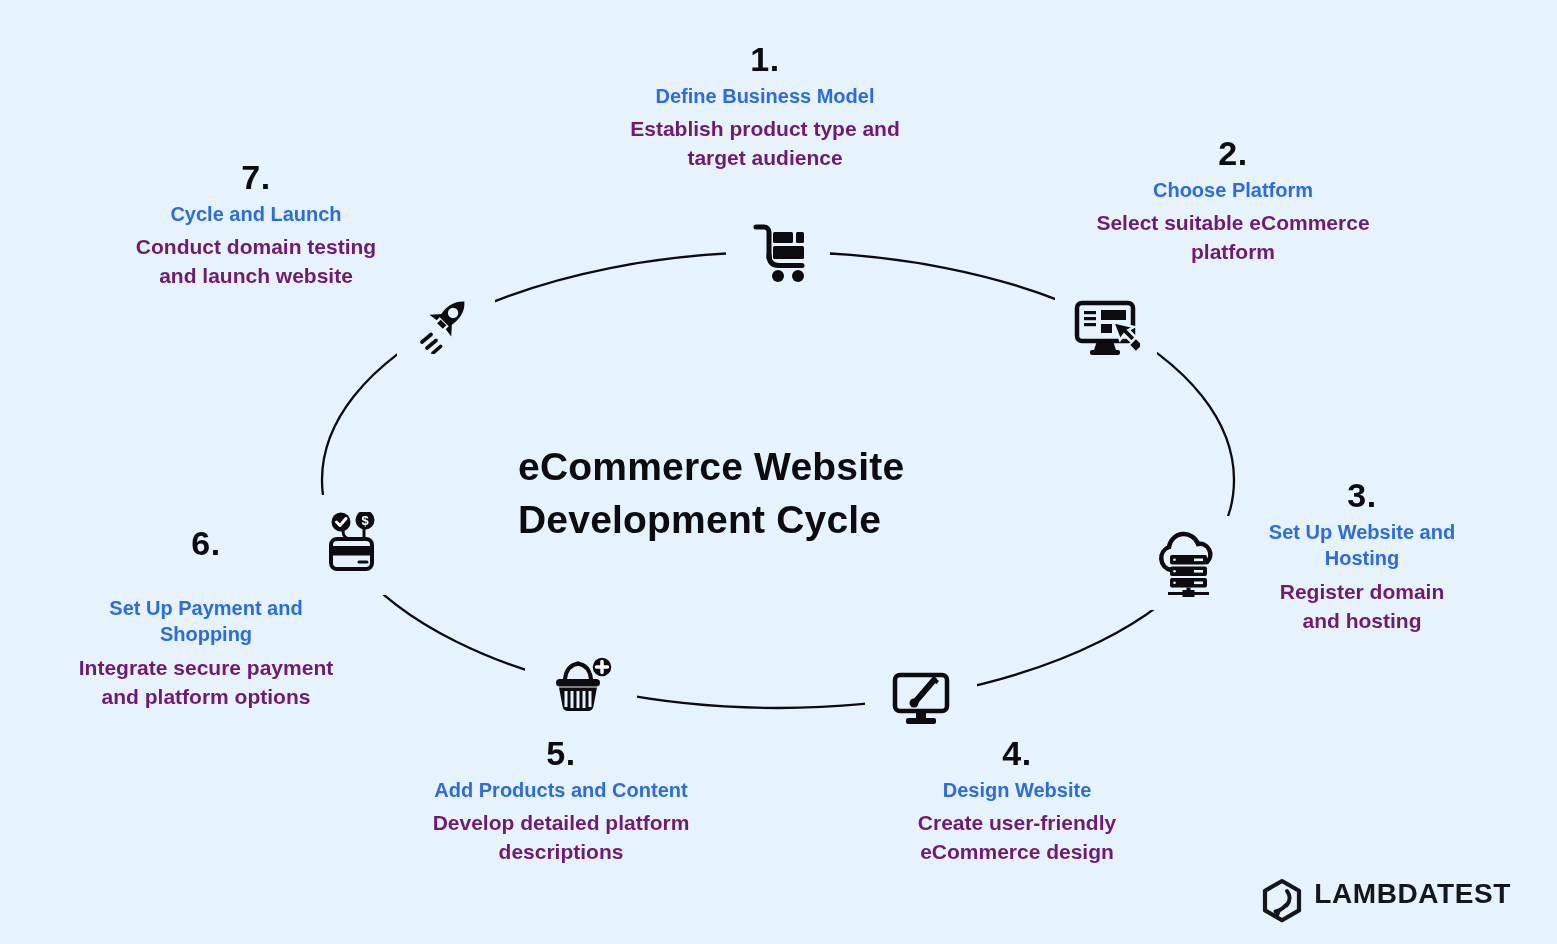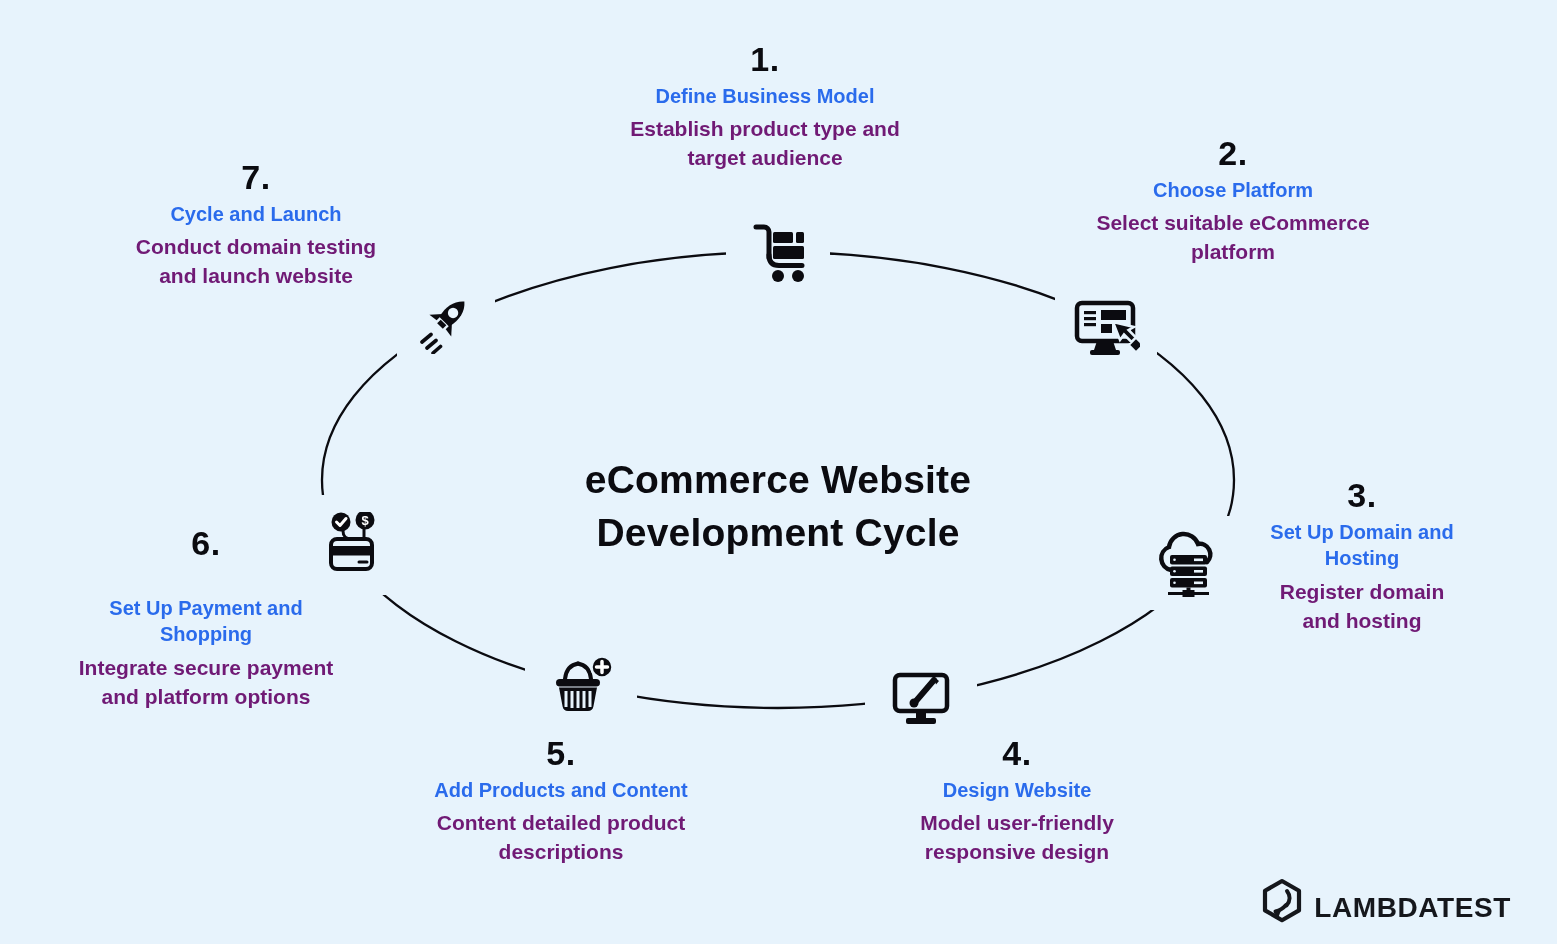--- a/index.html
+++ b/index.html
@@ -25,27 +25,27 @@
   .step{
     position:absolute;transform:translateX(-50%);
     display:flex;flex-direction:column;align-items:center;text-align:center;
   }
   .step .num{font-size:34px;font-weight:700;color:var(--ink);line-height:1.15;letter-spacing:.5px;}
   .step .title{font-size:20px;font-weight:700;color:var(--blue);line-height:1.32;margin-top:4px;}
   .step .desc{font-size:21px;font-weight:700;color:#701a75;line-height:1.38;margin-top:6px;}
 
   .center-title{
     position:absolute;left:778px;top:440px;transform:translateX(-50%);
-    width:520px;text-align:center;
-    font-size:39px;font-weight:700;color:var(--ink);line-height:1.36;letter-spacing:.2px;margin-top:13px;
+    width:520px;
+    font-size:39px;font-weight:700;color:var(--ink);line-height:1.36;letter-spacing:.2px;
   }
 
   .logo{
     position:absolute;right:46px;bottom:20px;
-    display:flex;align-items:flex-end;gap:10px;
+    display:flex;align-items:flex-start;gap:10px;
   }
   .logo-text{font-size:28px;font-weight:800;color:#15171c;letter-spacing:.6px;}
 
   
   .w-s1 .desc{max-width:310px;}
   .w-s2 .desc{max-width:420px;}
   .w-s3 .title{max-width:210px;} .w-s3 .desc{max-width:185px;}
   .w-s4 .desc{max-width:235px;}
   .w-s5 .desc{max-width:285px;}
   .w-s6 .title{max-width:225px;margin-top:32px;} .w-s6 .desc{max-width:285px;}
@@ -166,34 +166,34 @@
   </div>
 
   <div class="step w-s2" style="left:1233px;top:134px;">
     <div class="num">2.</div>
     <div class="title">Choose Platform</div>
     <div class="desc">Select suitable eCommerce platform</div>
   </div>
 
   <div class="step w-s3" style="left:1362px;top:476px;">
     <div class="num">3.</div>
-    <div class="title">Set Up Domain and Hosting</div>
+    <div class="title">Set Up Website and Hosting</div>
     <div class="desc">Register domain and hosting</div>
   </div>
 
   <div class="step w-s4" style="left:1017px;top:734px;">
     <div class="num">4.</div>
     <div class="title">Design Website</div>
-    <div class="desc">Model user-friendly responsive design</div>
+    <div class="desc">Create user-friendly eCommerce design</div>
   </div>
 
   <div class="step w-s5" style="left:561px;top:734px;">
     <div class="num">5.</div>
     <div class="title">Add Products and Content</div>
-    <div class="desc">Content detailed product descriptions</div>
+    <div class="desc">Develop detailed platform descriptions</div>
   </div>
 
   <div class="step w-s6" style="left:206px;top:524px;">
     <div class="num">6.</div>
     <div class="title">Set Up Payment and Shopping</div>
     <div class="desc">Integrate secure payment and platform options</div>
   </div>
 
   <div class="step w-s7" style="left:256px;top:158px;">
     <div class="num">7.</div>

